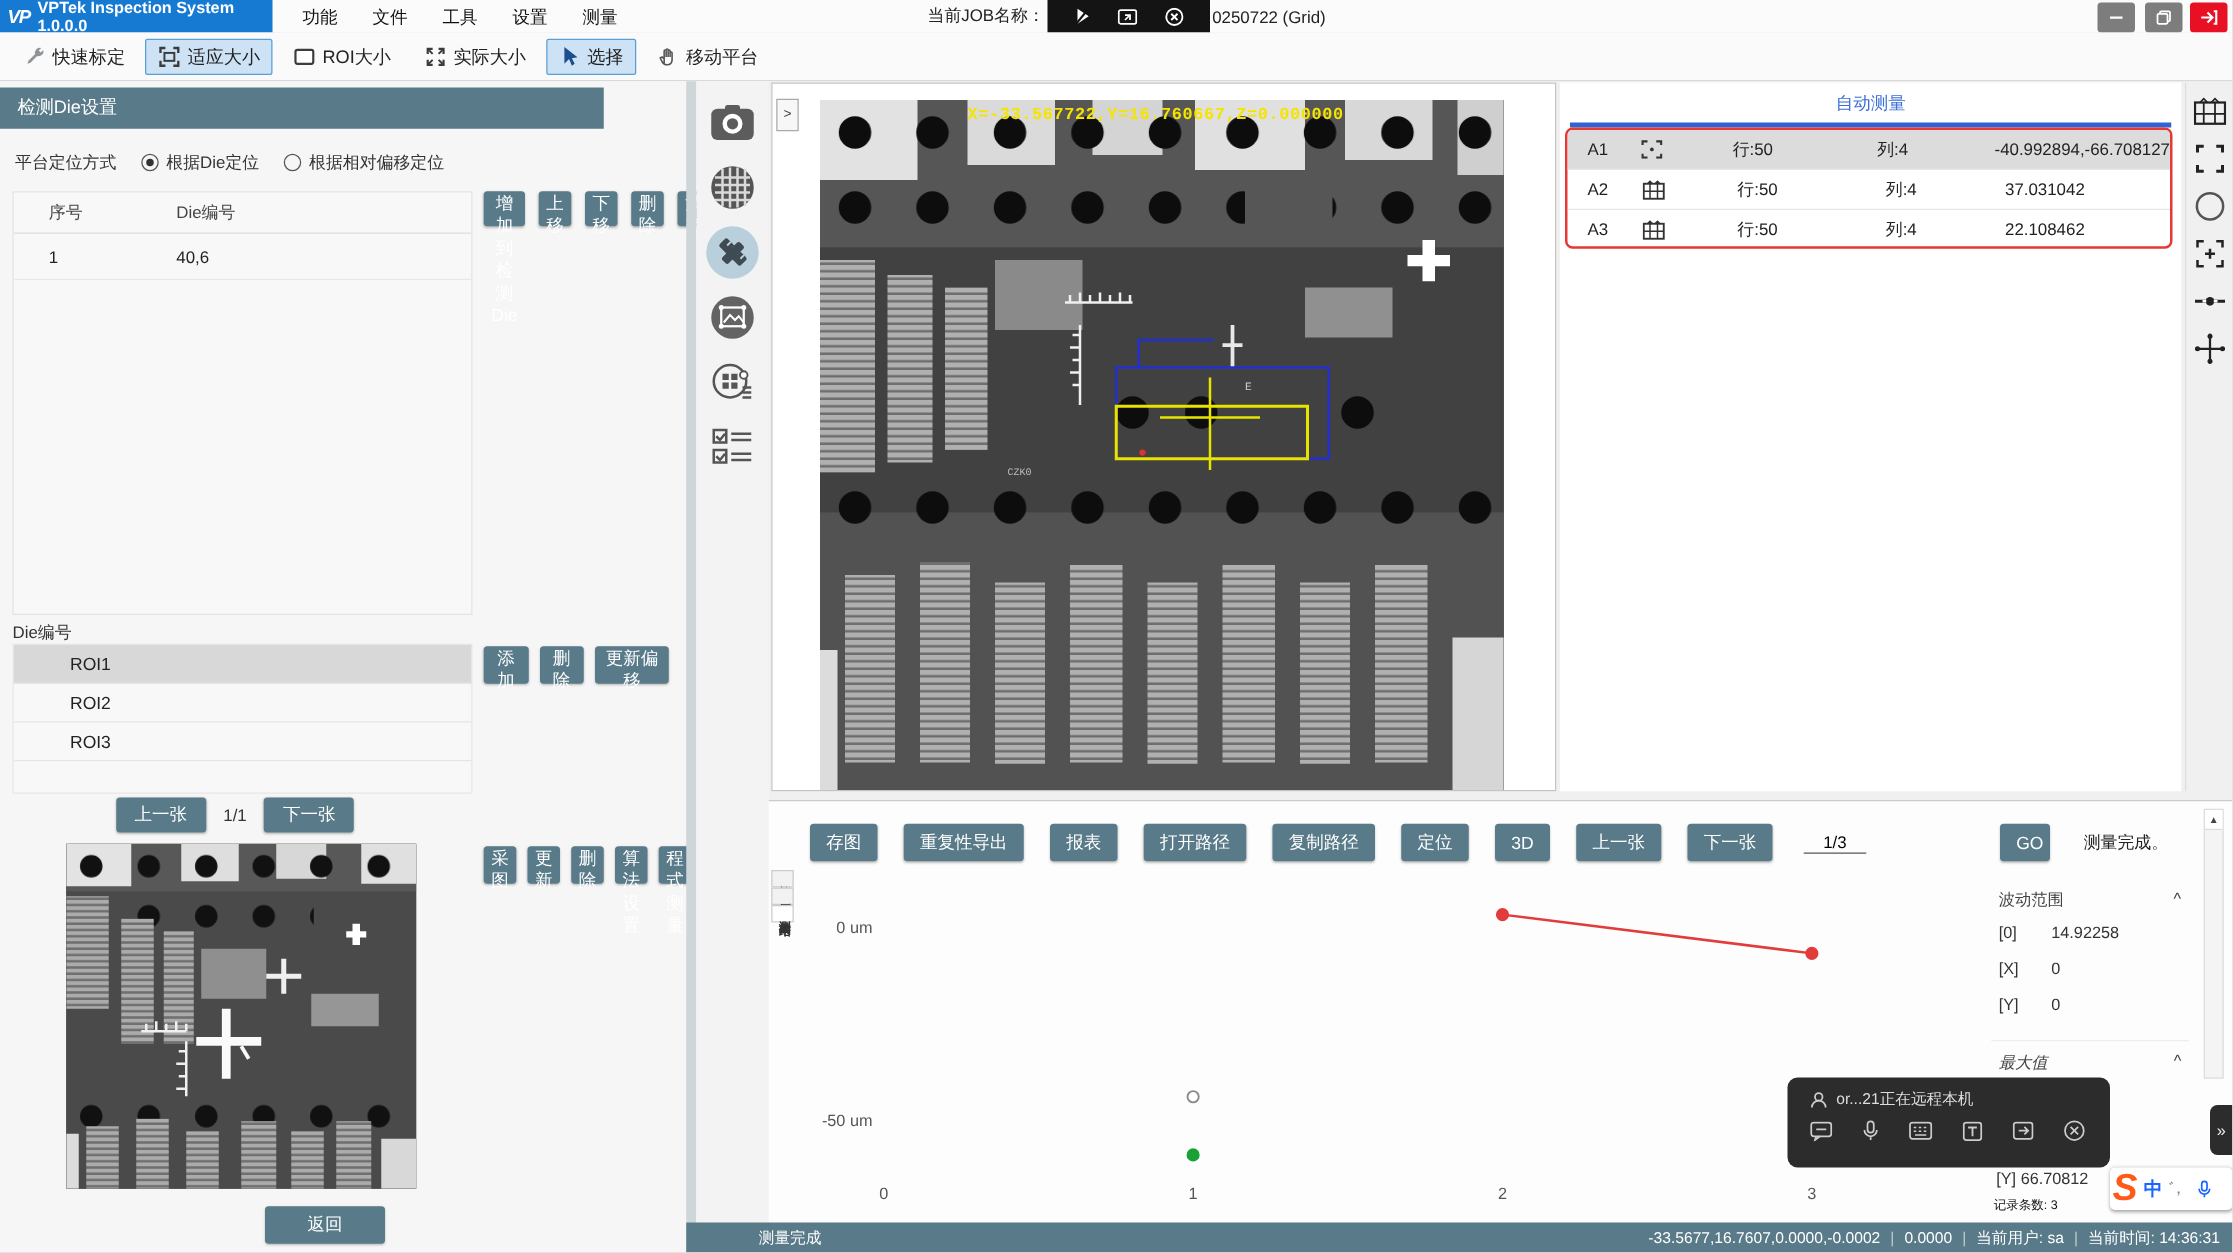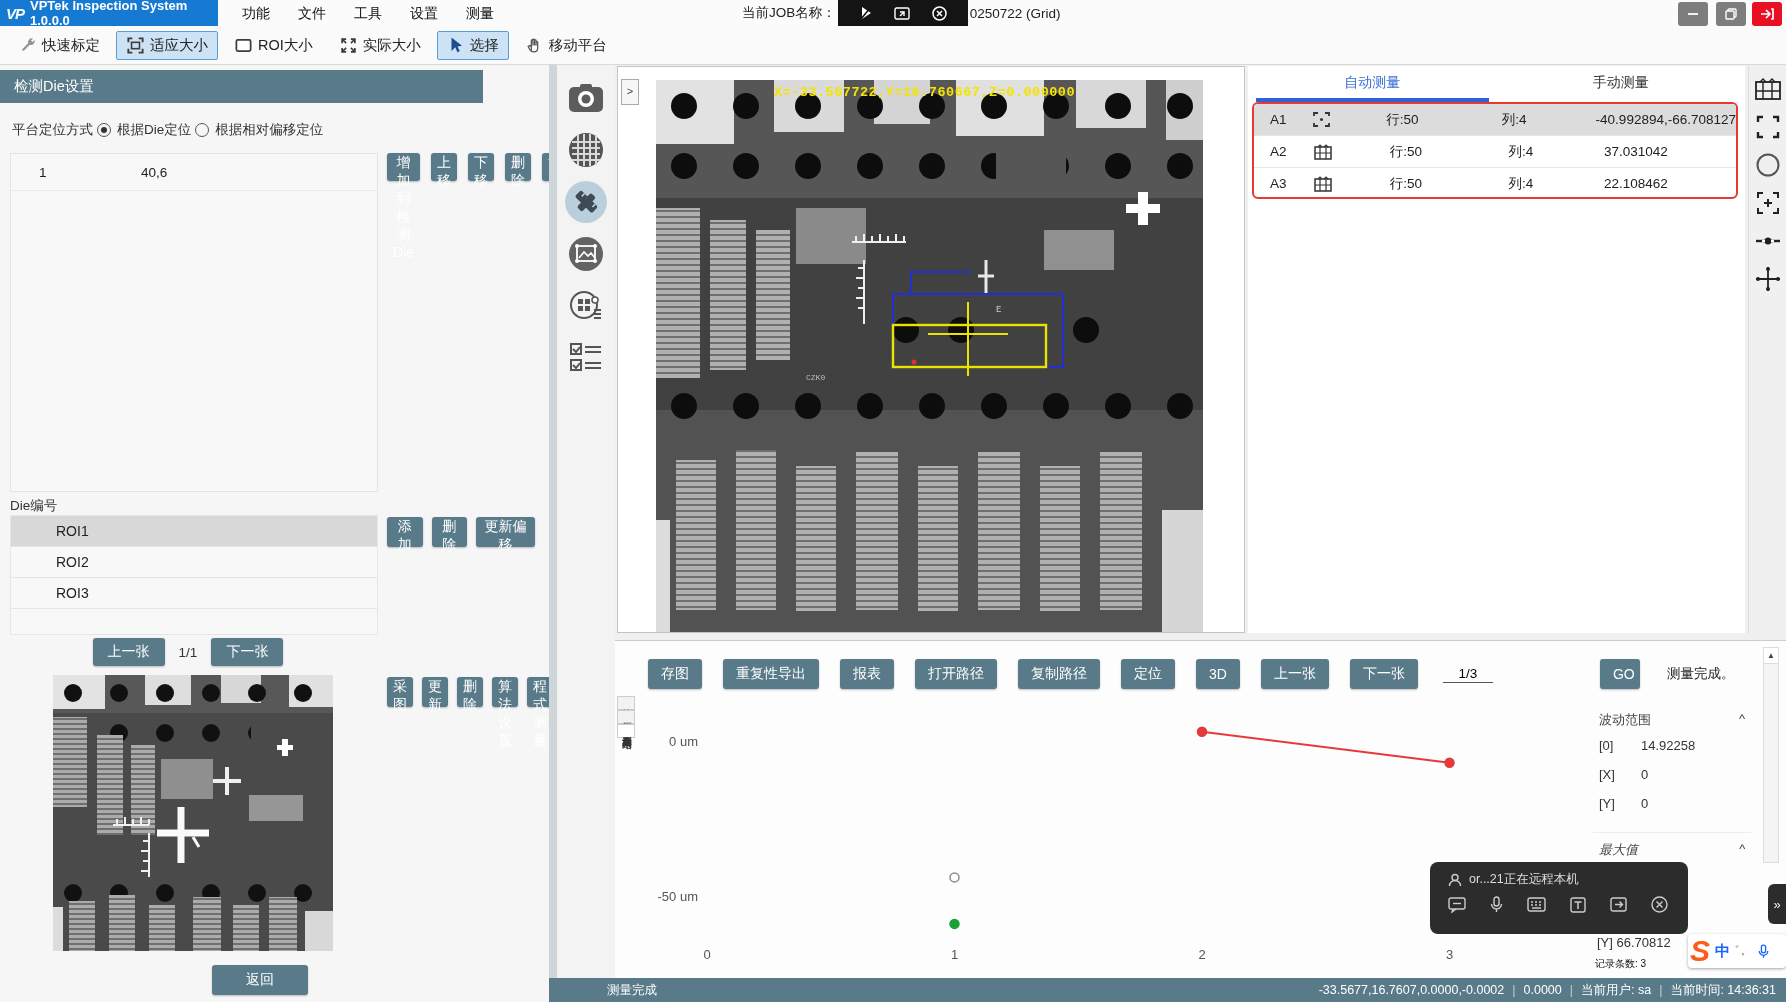--- a/index.html
+++ b/index.html
@@ -22,21 +22,21 @@
   
   .toolbar{position:absolute;left:0;top:26px;width:1786px;height:39px;background:#fafafa;border-bottom:1px solid #d9d9d9;
            display:flex;align-items:center;padding-left:8px;box-sizing:border-box;gap:6px;}
   .tool{display:flex;align-items:center;gap:5px;padding:4px 9px;border:1px solid transparent;border-radius:2px;font-size:14.5px;color:#222;}
   .tool.active{background:#cde3f5;border-color:#5a9fd4;}
 
   
   .leftpanel{position:absolute;left:0;top:65px;width:549px;height:937px;background:#f6f6f6;}
   .panelheader{position:absolute;left:0;top:5px;width:483px;height:33px;background:#587a89;color:#fff;
                line-height:33px;padding-left:14px;box-sizing:border-box;font-size:14.5px;}
-  .radiorow{position:absolute;left:12px;top:52px;height:26px;display:flex;align-items:center;gap:4px;font-size:13.5px;color:#333;}
+  .radiorow{position:absolute;left:12px;top:52px;height:26px;display:flex;align-items:center;gap:20px;font-size:13.5px;color:#333;}
   .radio{width:14px;height:14px;border:1.5px solid #555;border-radius:50%;display:inline-block;position:relative;box-sizing:border-box;}
   .radio.sel::after{content:"";position:absolute;left:2.5px;top:2.5px;width:6px;height:6px;border-radius:50%;background:#333;}
   .radioitem{display:flex;align-items:center;gap:6px;}
   .dietable{position:absolute;left:10px;top:88px;width:366px;height:337px;background:#f8f8f8;border:1px solid #e3e3e3;font-size:13.5px;}
   .dietable .thead{display:flex;height:32px;align-items:center;border-bottom:1px solid #ddd;color:#444;}
   .dietable .trow{display:flex;height:36px;align-items:center;border-bottom:1px solid #e8e8e8;color:#222;}
   .c-idx{width:130px;padding-left:28px;box-sizing:border-box;}
   .c-die{flex:1;}
   .btnstack{position:absolute;display:flex;}
   .sbtn{background:#587a89;color:#fff;border:none;border-radius:3px;font-size:14px;height:28px;
@@ -235,20 +235,24 @@
         <span class="radio sel"></span>
         <span>根据Die定位</span>
       </span>
       <span class="radioitem">
         <span class="radio"></span>
         <span>根据相对偏移定位</span>
       </span>
     </div>
 
     <div class="dietable">
+      <div class="thead">
+        <span class="c-idx">序号</span>
+        <span class="c-die">Die编号</span>
+      </div>
       <div class="trow">
         <span class="c-idx">1</span>
         <span class="c-die">40,6</span>
       </div>
     </div>
 
     <div class="btnstack" style="left:387px;top:88px;width:148px;gap:11px;">
       <button class="sbtn">增加到检测Die</button>
       <button class="sbtn">上移</button>
       <button class="sbtn">下移</button>
@@ -467,21 +471,20 @@
         <path d="M312 222v74M272 254h80" stroke="#e8e400" stroke-width="2"></path>
         <circle cx="258" cy="282" r="2.5" fill="#e03030"></circle>
       </svg>
       <div class="coordoverlay">X=-33.567722,Y=16.760667,Z=0.000000</div>
     </div>
   </div>
 
   <div class="rightpanel">
     <div class="tabsrow">
       <div class="rtab active">自动测量</div>
-      <div class="rtab">手动测量</div>
     </div>
     <div class="redbox">
       <div class="mrow sel">
         <span class="m-id">A1</span>
         <span class="m-ic">
           <svg width="17" height="15" viewBox="0 0 17 15">
               <path d="M1 4V1h4M12 1h4v3M16 11v3h-4M5 14H1v-3" fill="none" stroke="#333" stroke-width="1.8"></path>
               <circle cx="8.5" cy="7.5" r="1.5" fill="#333"></circle>
             </svg>
         </span>

